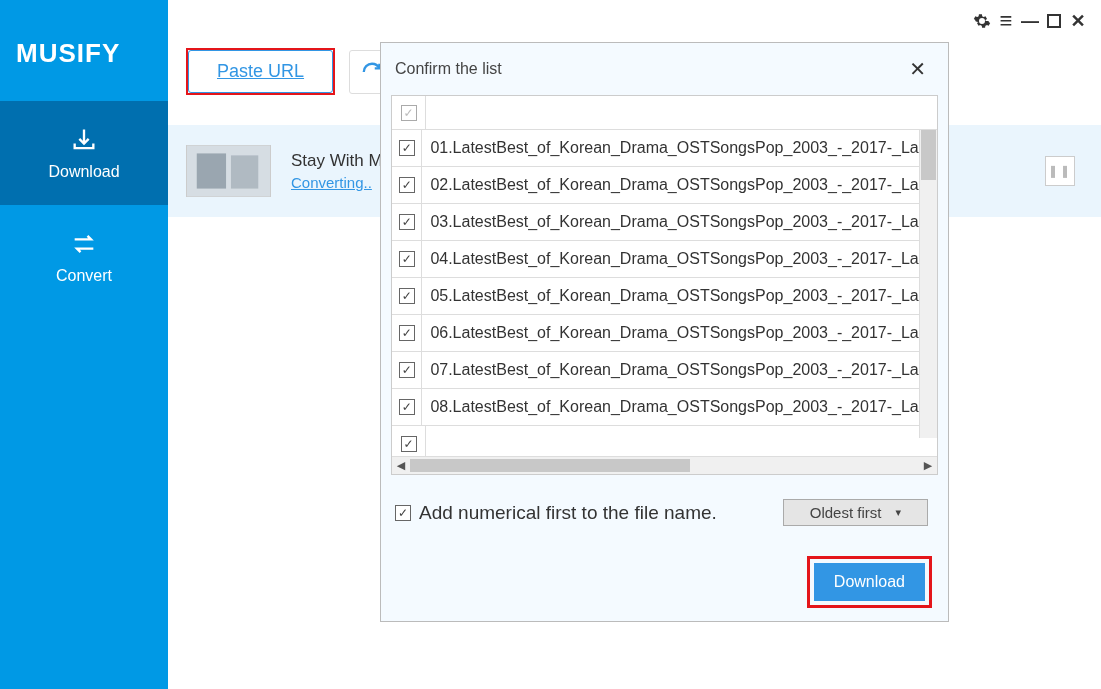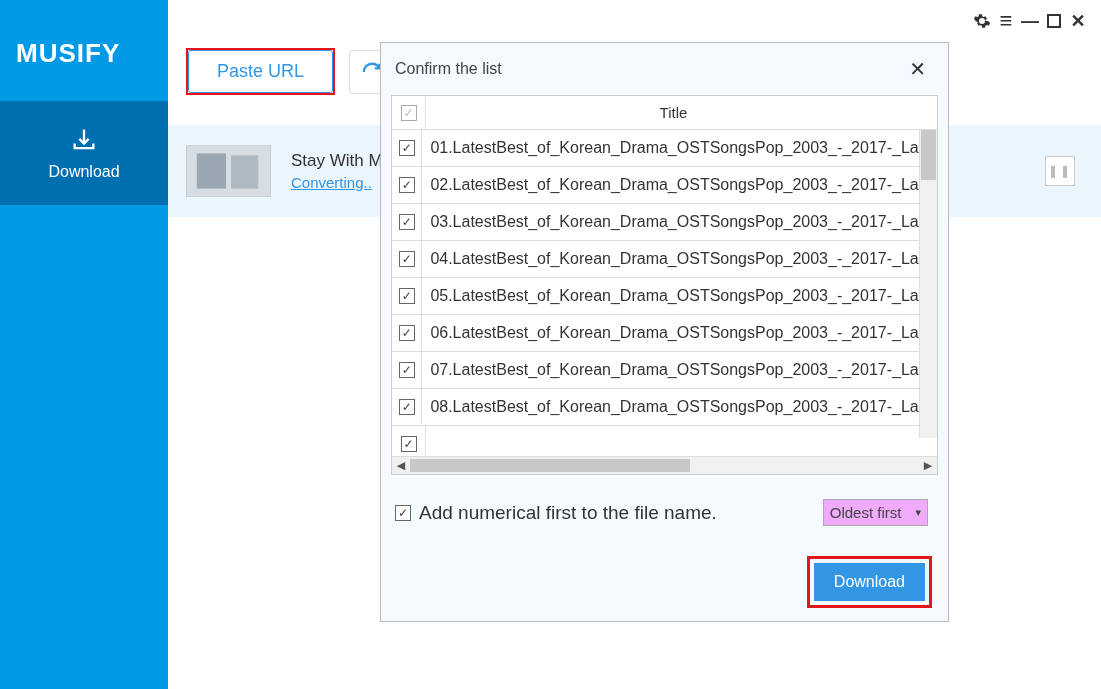--- a/index.html
+++ b/index.html
@@ -11,21 +11,21 @@
 .logo { font-size: 26px; font-weight: 800; letter-spacing: 1px; padding: 38px 0 32px 16px; }
 .nav-item { display: flex; flex-direction: column; align-items: center; justify-content: center; padding: 24px 0; cursor: pointer; font-size: 16px; gap: 8px; }
 .nav-item.active { background: #006faf; }
 .nav-icon { width: 30px; height: 30px; display: flex; align-items: center; justify-content: center; }
 
 .main { flex: 1; background: #fff; position: relative; }
 .window-controls { position: absolute; top: 10px; right: 12px; display: flex; gap: 2px; align-items: center; }
 .window-controls span { width: 22px; height: 22px; display: flex; align-items: center; justify-content: center; cursor: pointer; font-size: 18px; color: #333; }
 
 .toolbar { display: flex; align-items: center; gap: 14px; padding: 48px 0 20px 18px; }
-.paste-btn { border: 1.5px solid #3296e4; background: #fff; color: #3296e4; font-size: 18px; padding: 10px 28px; border-radius: 3px; cursor: pointer; }
+.paste-btn { border: 1.5px solid #3296e4; background: #fff; color: #3296e4; font-size: 18px; padding: 10px 28px; border-radius: 3px; cursor: pointer; text-decoration: underline; }
 .paste-btn-wrap { border: 2.5px solid #e4151a; padding: 0px; }
 .refresh-btn { border: 1.5px solid #ddd; background: #fff; width: 46px; height: 44px; border-radius: 3px; display: flex; align-items: center; justify-content: center; cursor: pointer; }
 
 .track-strip { background: #eaf5fd; margin: 10px 0 0 0; padding: 20px 18px; display: flex; align-items: center; gap: 20px; }
 .thumb { width: 85px; height: 52px; background: #ddd; border: 1px solid #ccc; display: flex; align-items: center; justify-content: center; font-size: 10px; color: #888; }
 .track-info { flex: 1; }
 .track-title { font-size: 17px; color: #333; margin-bottom: 3px; }
 .track-status { font-size: 15px; color: #3296e4; text-decoration: underline; }
 .pause-btn { width: 30px; height: 30px; background: #fff; border: 1px solid #ccc; display: flex; align-items: center; justify-content: center; cursor: pointer; margin-right: 8px; }
 
@@ -47,21 +47,21 @@
 .vthumb { position: absolute; top: 0; left: 1px; right: 1px; height: 50px; background: #c8c8c8; }
 .hbar { height: 18px; background: #f0f0f0; border-top: 1px solid #ddd; display: flex; align-items: center; position: relative; }
 .harrow { width: 18px; height: 100%; display: flex; align-items: center; justify-content: center; font-size: 11px; color: #555; cursor: pointer; }
 .hthumb { position: absolute; left: 18px; top: 2px; bottom: 2px; width: 280px; background: #c8c8c8; }
 
 .chkbox { width: 16px; height: 16px; border: 1.5px solid #666; display: inline-flex; align-items: center; justify-content: center; font-size: 12px; color: #444; background: #fff; }
 .chkbox.header { color: #bbb; border-color: #aaa; }
 
 .options-row { display: flex; align-items: center; justify-content: space-between; padding: 24px 20px 10px 14px; font-size: 19px; color: #333; }
 .opt-left { display: flex; align-items: center; gap: 8px; }
-.sort-select { border: 1px solid #aaa; background: #f0abfc; padding: 4px 6px; font-size: 15px; color: #444; display: flex; align-items: center; gap: 14px; cursor: pointer; }
+.sort-select { border: 1px solid #aaa; background: #e5e5e5; padding: 4px 26px; font-size: 15px; color: #444; display: flex; align-items: center; gap: 14px; cursor: pointer; }
 
 .dialog-buttons { display: flex; justify-content: flex-end; gap: 0px; padding: 20px 16px 18px 0; align-items: center; }
 .btn-cancel { background: #3296e4; color: #fff; border: none; padding: 10px 22px; font-size: 16px; cursor: pointer; margin-right: 12px; }
 .dl-wrap { border: 3px solid #e4151a; padding: 4px; }
 .btn-download { background: #3296e4; color: #fff; border: none; padding: 10px 20px; font-size: 16px; cursor: pointer; }
 </style>
 </head>
 <body>
 
 <div class="app-container">
@@ -70,20 +70,29 @@
     <div class="nav-item active">
       <div class="nav-icon">
         <svg width="28" height="28" viewBox="0 0 24 24" fill="none" stroke="#fff" stroke-width="2">
             <path d="M4 15v4h16v-4"></path>
             <path d="M12 3v12"></path>
             <path d="M8 11l4 4 4-4"></path>
           </svg>
       </div>
       <span>Download</span>
     </div>
+    <div class="nav-item">
+      <div class="nav-icon">
+        <svg width="28" height="28" viewBox="0 0 24 24" fill="none" stroke="#fff" stroke-width="2">
+            <path d="M4 8h14l-3-3"></path>
+            <path d="M20 16H6l3 3"></path>
+          </svg>
+      </div>
+      <span>Convert</span>
+    </div>
   </div>
 
   <div class="main">
     <div class="window-controls">
       <span>
         <svg width="18" height="18" viewBox="0 0 24 24" fill="#333">
             <path d="M12 8a4 4 0 100 8 4 4 0 000-8zm9 4a7 7 0 01-.1 1.2l2 1.6-2 3.4-2.4-1a7 7 0 01-2 1.2l-.4 2.6h-4l-.4-2.6a7 7 0 01-2-1.2l-2.4 1-2-3.4 2-1.6A7 7 0 013 12a7 7 0 01.1-1.2l-2-1.6 2-3.4 2.4 1a7 7 0 012-1.2L7.9 3h4l.4 2.6a7 7 0 012 1.2l2.4-1 2 3.4-2 1.6c.1.4.1.8.1 1.2z"></path>
           </svg>
       </span>
       <span style="font-weight:bold;font-size:22px;">≡</span>
@@ -131,21 +140,20 @@
   <div class="dialog-header">
     <span>Confirm the list</span>
     <span class="dialog-close">✕</span>
   </div>
 
   <div class="list-container">
     <div class="list-head">
       <div class="chk-col">
           <span class="chkbox header">✓</span>
         </div>
-      <div class="title-col">Title</div>
     </div>
     <div class="list-body">
       <div id="rows">
           <div class="list-row">
             <div class="chk-col">
               <span class="chkbox">✓</span>
             </div>
             <div class="item-text">01.LatestBest_of_Korean_Drama_OSTSongsPop_2003_-_2017-_Latest_Goblin</div>
           </div>
           <div class="list-row">

